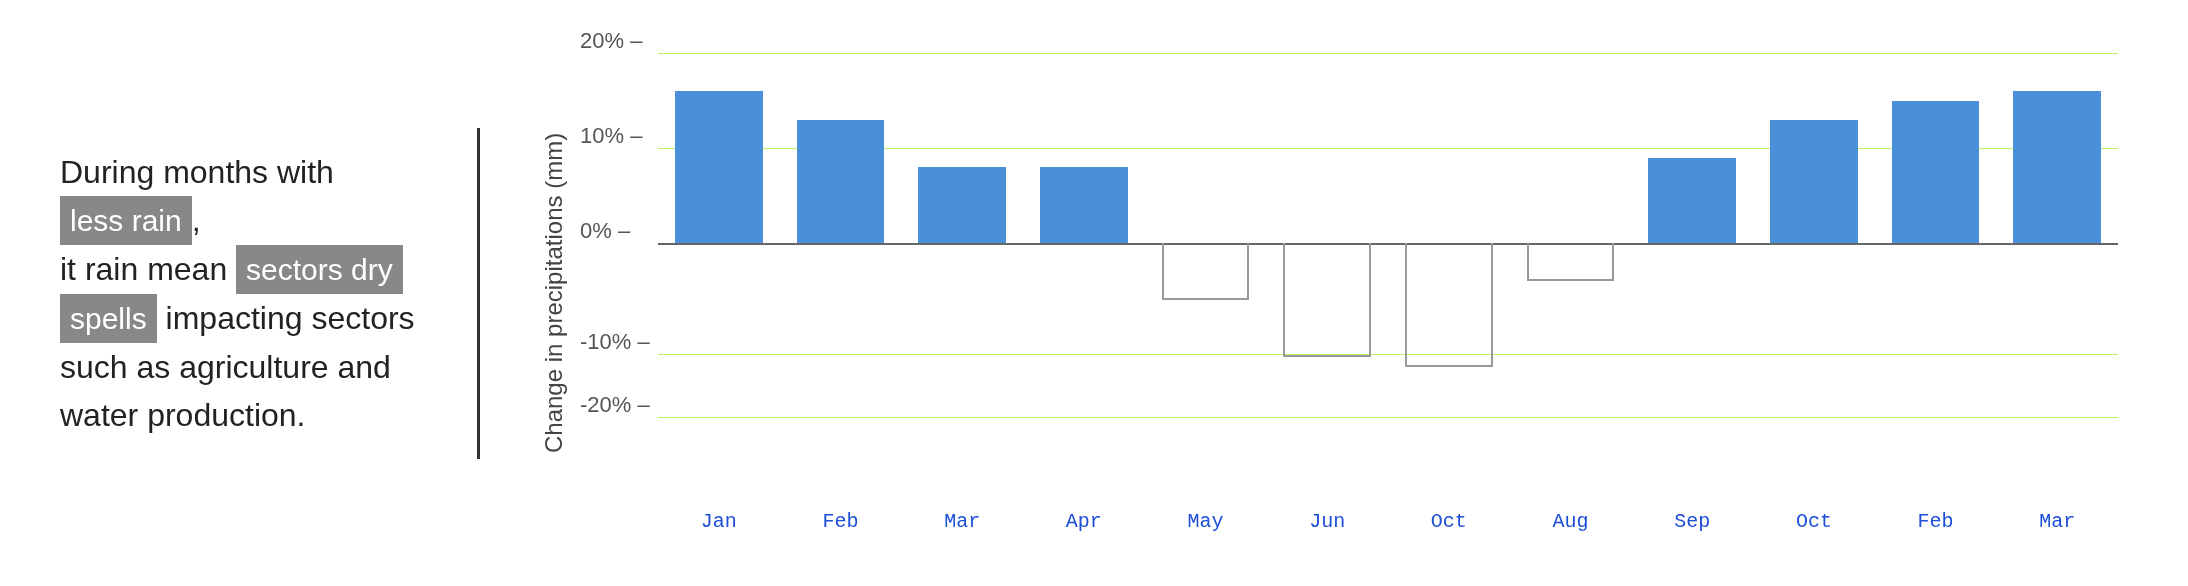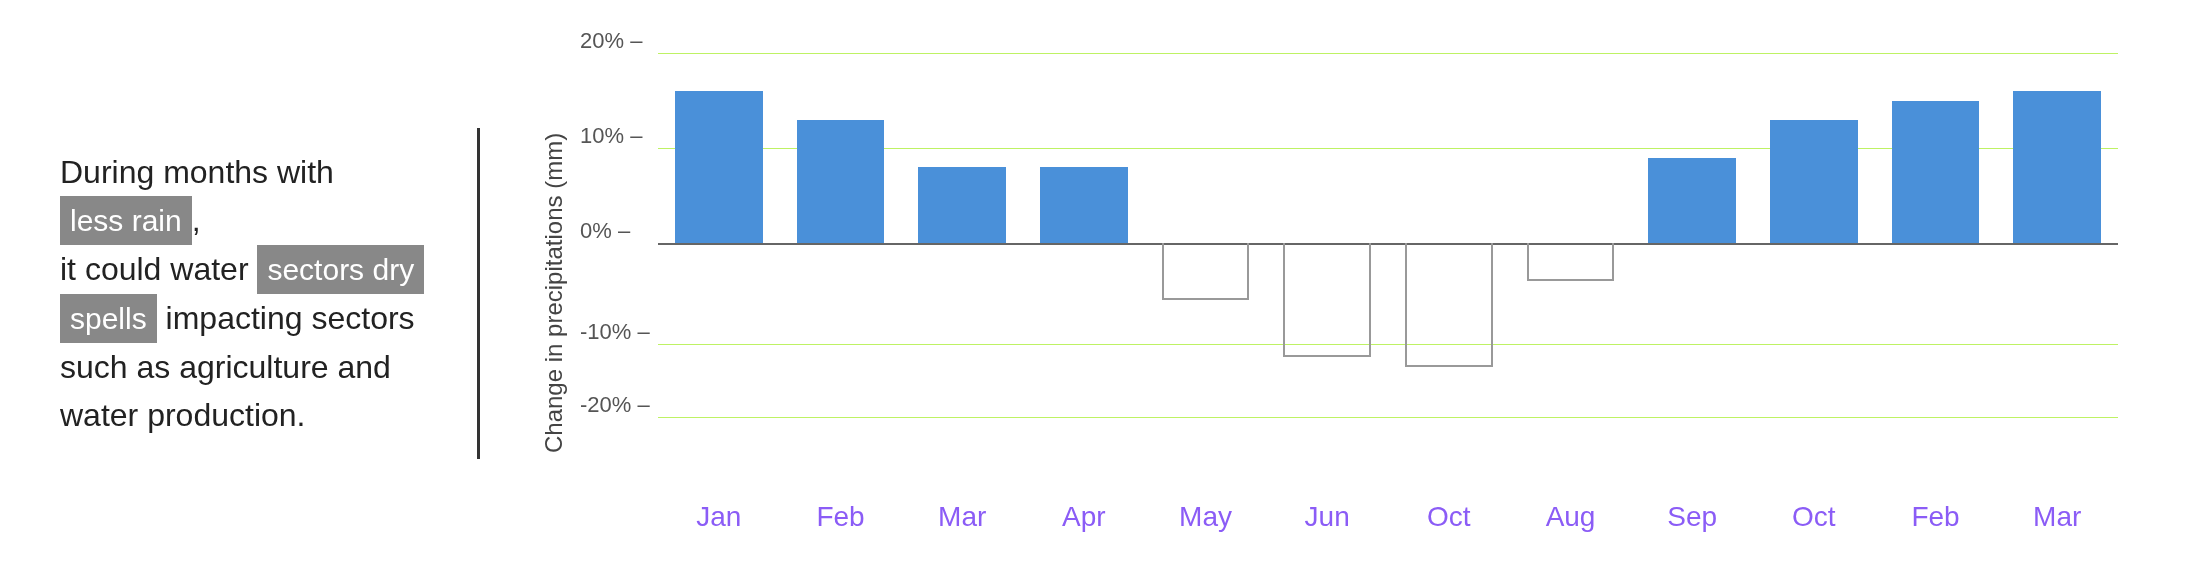--- a/index.html
+++ b/index.html
@@ -100,58 +100,59 @@
       transform: translateY(-50%);
     }
     .x-labels {
       display: flex;
       margin-left: 80px;
       margin-right: 10px;
     }
     .x-label {
       flex: 1;
       text-align: center;
-      font-size: 28px;
-      color: #8b5cf6;
+      font-size: 20px;
+      color: #1d4ed8;
       padding-top: 8px;
+      font-family: Liberation Mono, monospace;
     }
     .zero-line {
       position: absolute;
       left: 0;
       right: 0;
       height: 2px;
       background: #666;
     }
   </style>
 </head>
 <body>
 
 <div class="container">
 
   <div class="text-panel">
     <span>During months with </span><span class="badge">less rain</span><span>,</span><br>
-    <span>it could water </span><span class="badge">sectors dry</span><br>
+    <span>it rain mean </span><span class="badge">sectors dry</span><br>
     <span class="badge">spells</span><span> impacting sectors such as agriculture and water production.</span>
   </div>
 
   <div class="chart-panel">
     <div class="chart-wrapper">
       <div class="y-axis-label">Change in precipitations (mm)</div>
       <div class="chart-area">
         <div class="grid-and-bars" id="chartMain" style="height: 380px;">
         <div class="grid-line" style="top: 0px;">
               <span class="grid-label">20% –</span>
             </div>
             <div class="grid-line" style="top: 95px; text-align: right;">
               <span class="grid-label">10% –</span>
             </div>
             <div class="grid-line" style="top: 190px;">
               <span class="grid-label">0% –</span>
             </div>
-            <div class="grid-line" style="top: 291px;">
+            <div class="grid-line" style="top: 301px;">
               <span class="grid-label">-10% –</span>
             </div>
             <div class="grid-line" style="top: 364px;">
               <span class="grid-label">-20% –</span>
             </div>
             <div class="zero-line" style="top: 190px;"></div>
             <div style="position: absolute; left: 0%; width: 8.33333%; top: 0px; bottom: 0px; display: flex; justify-content: center;">
               <div style="position: absolute; width: 72%; top: 38px; height: 152px; background: rgb(74, 144, 217);"></div>
             </div>
             <div style="position: absolute; left: 8.33333%; width: 8.33333%; top: 0px; bottom: 0px; display: flex; justify-content: center;">

